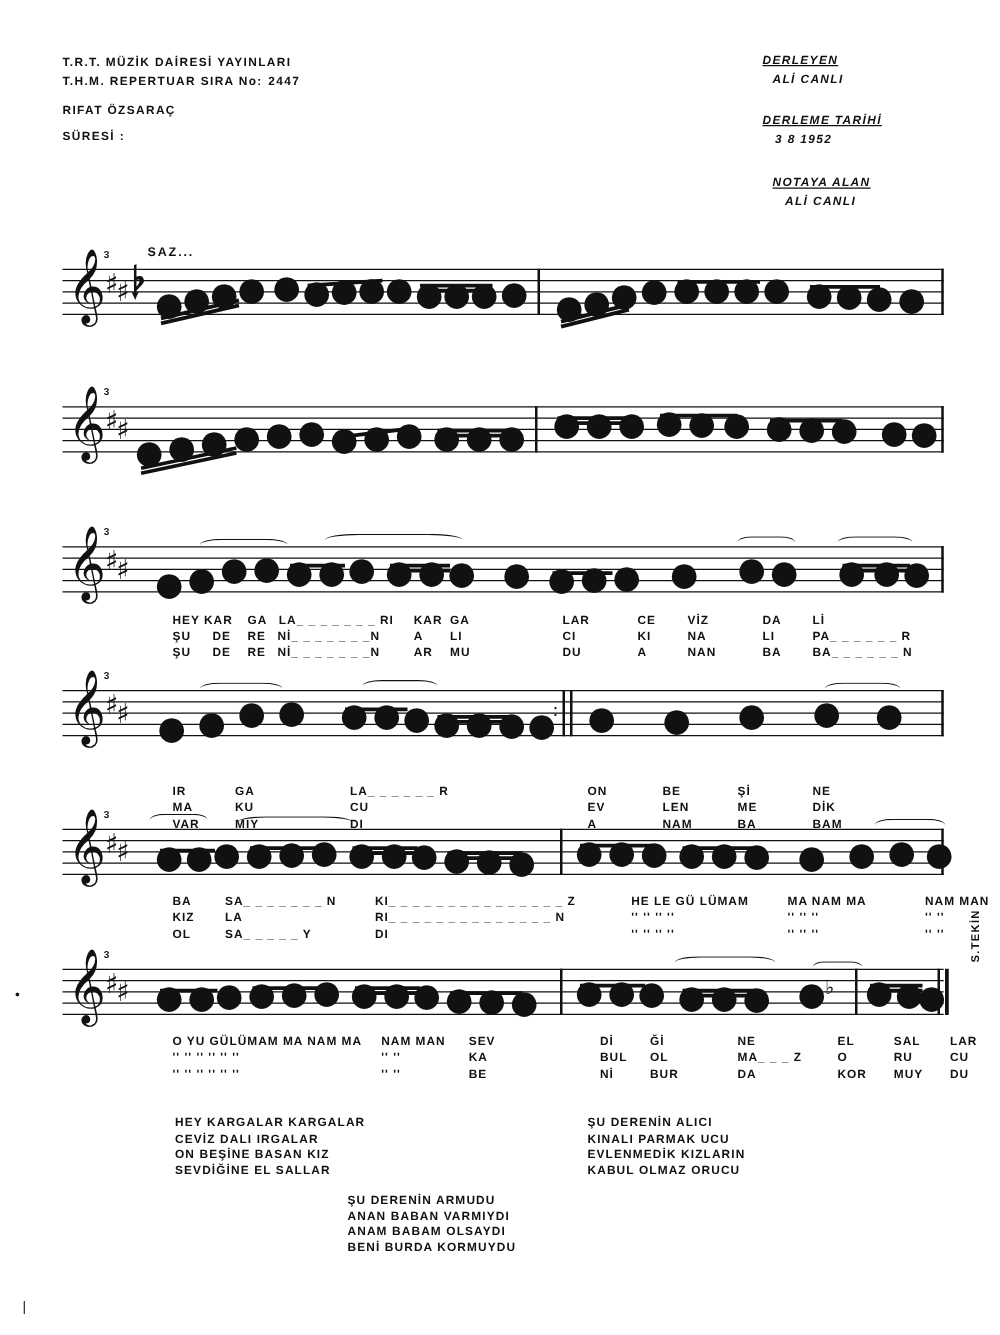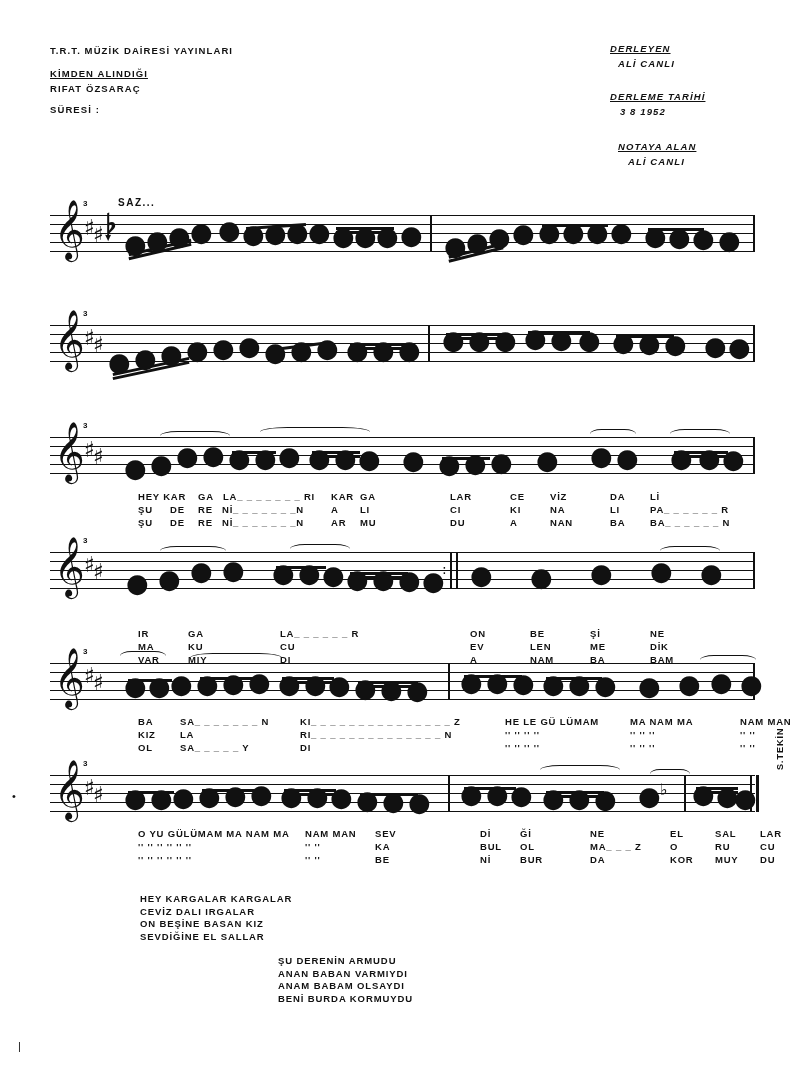--- a/index.html
+++ b/index.html
@@ -76,24 +76,25 @@
 </style>
 </head>
 <body>
 
 <div class="sheet">
 
   <div class="hdr-left">
     <div class="row-line">
       <span class="lbl">T.R.T. MÜZİK  DAİRESİ  YAYINLARI</span>
     </div>
+    <div class="row-line">
+      <span class="lbl">T.H.M. REPERTUAR SIRA No:</span>
+      <span class="val">2447</span>
+    </div>
     <div style="height:8px"></div>
-    <div class="row-line">
-      <span class="lbl u">KİMDEN ALINDIĞI</span>
-    </div>
     <div class="row-line">
       <span class="val">RIFAT ÖZSARAÇ</span>
     </div>
     <div class="row-line" style="margin-top:6px">
       <span class="lbl">SÜRESİ :</span>
     </div>
   </div>
 
   <div class="hdr-right">
     <div class="row-line">
@@ -550,20 +551,26 @@
       <span class="syl" style="left:710px">DU</span>
     </div>
   </div>
 
   <div class="verse" style="left:140px;top:893px">
     <div>HEY KARGALAR KARGALAR</div>
     <div>CEVİZ DALI IRGALAR</div>
     <div>ON BEŞİNE BASAN KIZ</div>
     <div>SEVDİĞİNE  EL  SALLAR</div>
   </div>
+  <div class="verse" style="left:470px;top:893px">
+    <div>ŞU DERENİN ALICI</div>
+    <div>KINALI PARMAK UCU</div>
+    <div>EVLENMEDİK KIZLARIN</div>
+    <div>KABUL OLMAZ ORUCU</div>
+  </div>
   <div class="verse" style="left:278px;top:955px">
     <div>ŞU DERENİN ARMUDU</div>
     <div>ANAN BABAN VARMIYDI</div>
     <div>ANAM  BABAM OLSAYDI</div>
     <div>BENİ BURDA KORMUYDU</div>
   </div>
 
 </div>
 
 </body></html>

